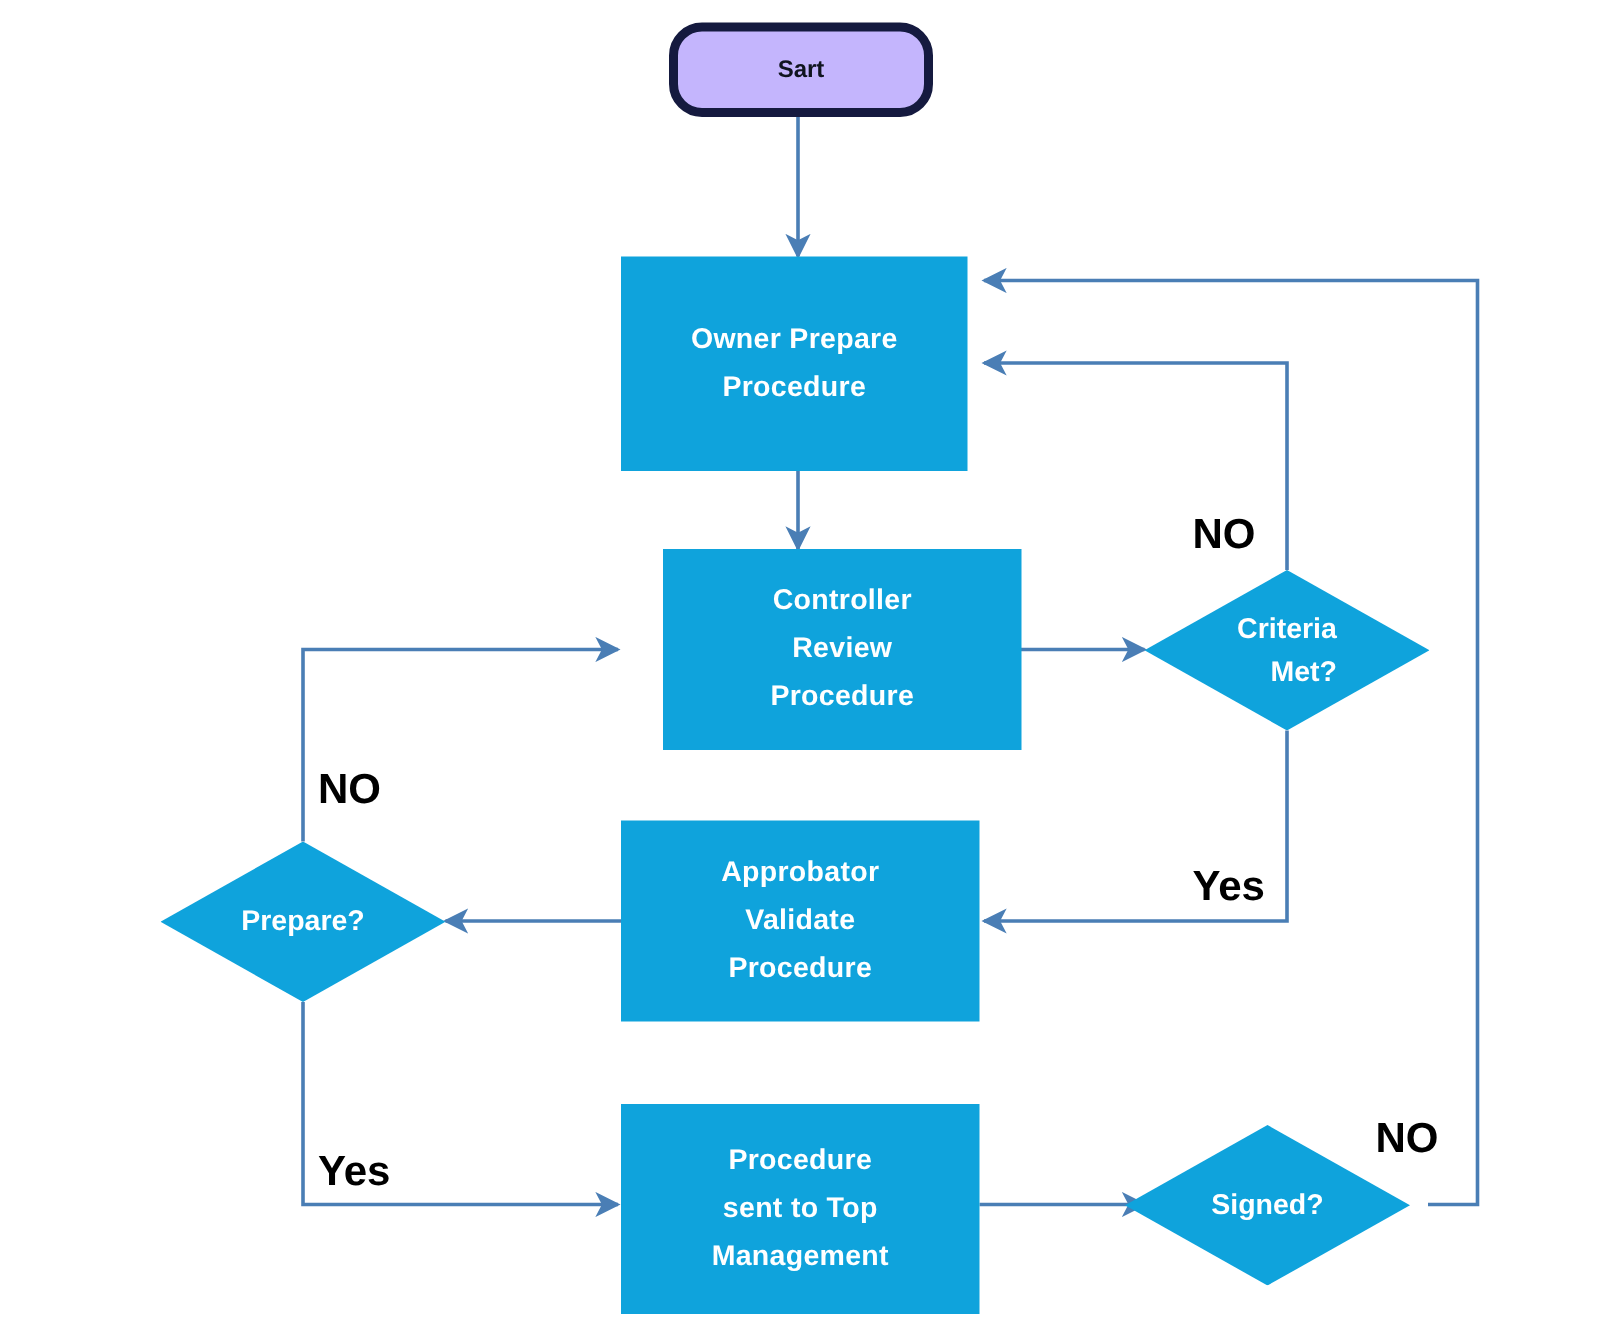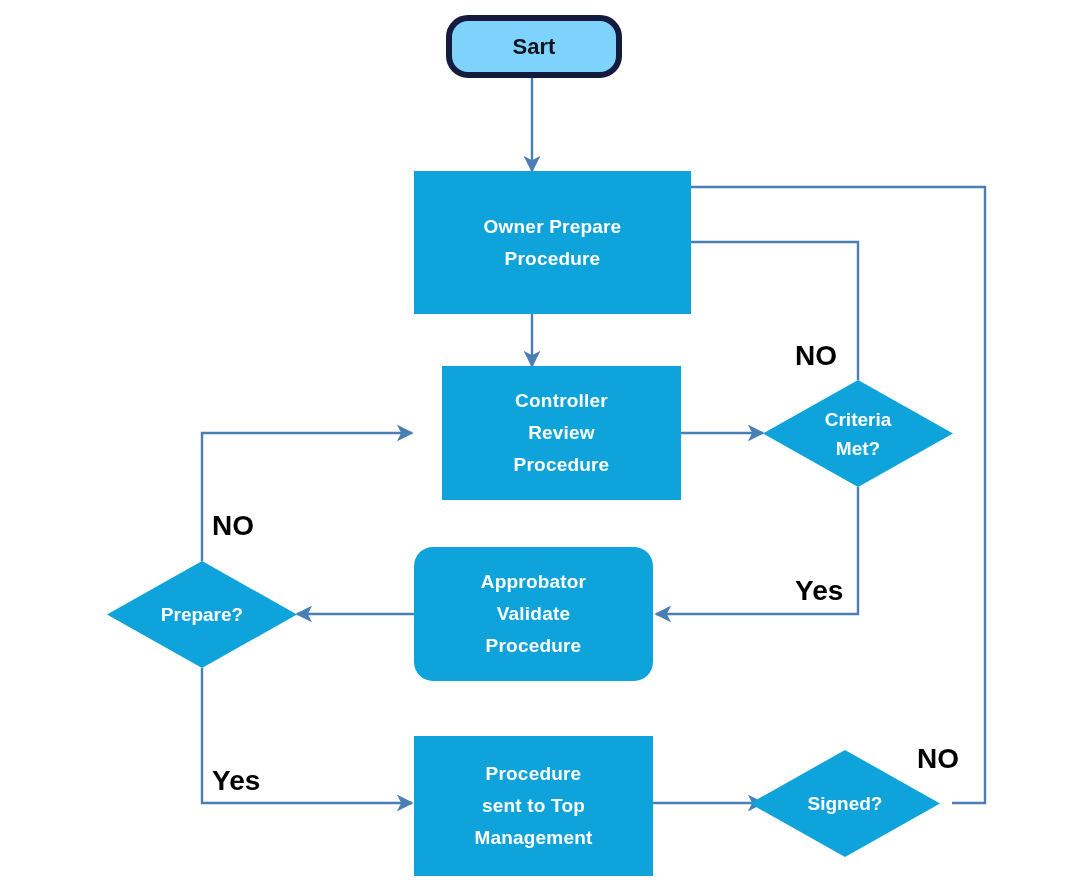--- a/index.html
+++ b/index.html
@@ -34,46 +34,47 @@
   }
   .process {
     background: #0FA3DC;
     color: #ffffff;
     font-weight: bold;
     font-size: 19px;
     line-height: 32px;
     letter-spacing: 0.2px;
   }
   .terminator {
-    background: #7dd3fc;
+    background: #c4b5fd;
     border: 6px solid #151a3f;
     border-radius: 22px;
     color: #10141f;
     font-weight: bold;
-    font-size: 22px;
+    font-size: 16px;
   }
   .decision {
     color: #ffffff;
     font-weight: bold;
     font-size: 19px;
     line-height: 29px;
   }
   .decision .diamond-shape {
     position: absolute;
     left: 0;
     top: 0;
     width: 100%;
     height: 100%;
     background: #0FA3DC;
     clip-path: polygon(50% 0%, 100% 50%, 50% 100%, 0% 50%);
   }
   .decision .decision-label {
     position: relative;
     z-index: 2;
     padding: 0 4px;
+    text-align: right;
   }
   .edge-label {
     position: absolute;
     color: #000000;
     font-weight: bold;
     font-size: 28px;
     white-space: nowrap;
   }
   .node-text {
     display: block;
@@ -112,38 +113,38 @@
       <path d="M 653 803 L 763 803"></path>
 
       <path d="M 952 803 L 985 803 L 985 187 L 656 187"></path>
     </g>
   </svg>
 
   <div class="node terminator" style="left:446px; top:15px; width:176px; height:63px;">
     <span class="node-text">Sart</span>
   </div>
 
-  <div class="node process" style="left:414px; top:171px; width:277px; height:143px;">
+  <div class="node process" style="left:414px; top:171px; width:231px; height:143px;">
     <span class="node-text">Owner Prepare
 Procedure</span>
   </div>
 
   <div class="node process" style="left:414px; top:366px; width:239px; height:134px;margin-left:28px;">
     <span class="node-text">Controller
 Review
 Procedure</span>
   </div>
 
   <div class="node decision" style="left:763px; top:380px; width:190px; height:107px;">
     <span class="diamond-shape"></span>
     <span class="node-text decision-label">Criteria
 Met?</span>
   </div>
 
-  <div class="node process" style="left:414px; top:547px; width:239px; height:134px;border-radius:19px;">
+  <div class="node process" style="left:414px; top:547px; width:239px; height:134px;">
     <span class="node-text">Approbator
 Validate
 Procedure</span>
   </div>
 
   <div class="node decision" style="left:107px; top:561px; width:190px; height:107px;">
     <span class="diamond-shape"></span>
     <span class="node-text decision-label">Prepare?</span>
   </div>
 

